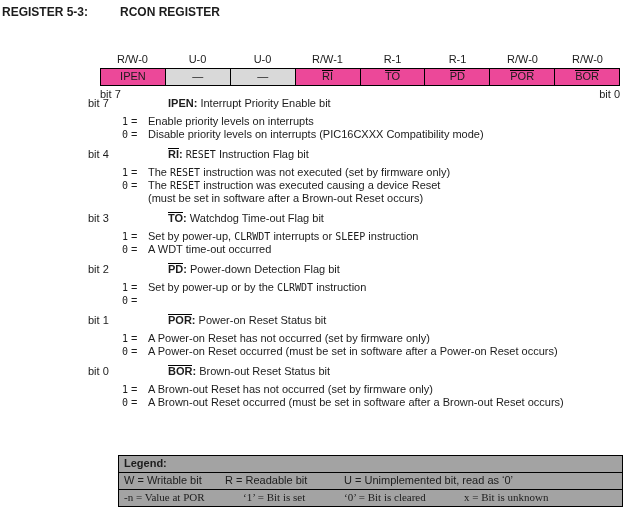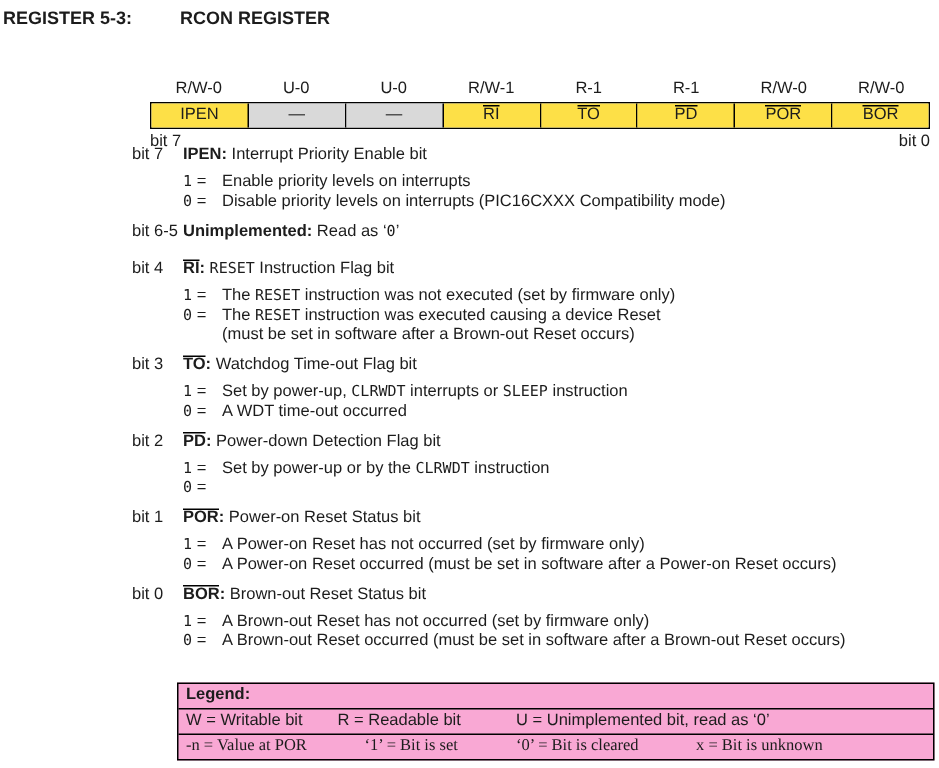--- a/index.html
+++ b/index.html
@@ -16,41 +16,41 @@
   
   .header { position:absolute; top:5px; left:2px; width:620px; font-weight:bold; font-size:12px; }
   .reg-label { position:absolute; left:0; top:0; }
   .reg-title { position:absolute; left:118px; top:0; }
 
   
   .reg-table { position:absolute; left:100px; top:24px; width:520px;margin-top:29px; }
   .access-row { display:flex; height:14px; }
   .access-label { flex:1; text-align:center; font-size:11px; }
   .bit-cells-row { display:flex; border:1px solid var(--line,#000); height:16px; margin-top:1px; }
-  .bit-cell { flex:1; border-right:1px solid var(--line,#000); text-align:center; line-height:15px; font-size:11px; background:#fde047; }
+  .bit-cell { flex:1; border-right:1px solid var(--line,#000); text-align:center; line-height:15px; font-size:11px; background:#ec4899; }
   .bit-cell:last-child { border-right:none; }
   .bit-cell.shaded { background:var(--shade,#d9d9d9); }
   .bit-range-row { display:flex; justify-content:space-between; margin-top:2px; font-size:11px; }
 
   
   .ov { display:inline-block; border-top:1px solid var(--line,#000); line-height:1.05; }
 
   
   .bit-descriptions { position:absolute; left:88px; top:90px; width:536px; }
   .bit-section { display:flex; margin-top:7px; }
   .bit-label { width:34px; flex-shrink:0; white-space:nowrap; }
   .bit-content { flex:1; min-width:0; }
-  .bit-title { white-space:nowrap; margin-bottom:5px; height:13px; }
+  .bit-title { white-space:nowrap; margin-bottom:5px; height:13px;margin-left:46px; }
   .bit-title b { font-weight:bold; }
   .value-line { display:flex; white-space:pre; height:13px; }
   .value-prefix { width:26px; flex-shrink:0; }
   .mono { font-family:"DejaVu Sans Mono", monospace; font-size:10px; }
 
   
-  .legend { position:absolute; left:118px; top:455px; width:503px; border:1px solid var(--line,#000); background:#f9a8d4; }
+  .legend { position:absolute; left:118px; top:455px; width:503px; border:1px solid var(--line,#000); background:#a3a3a3; }
   .legend-title { font-weight:bold; padding:1px 5px; height:14px; border-bottom:1px solid var(--line,#000); }
   .legend-row { display:flex; padding:1px 0 1px 5px; height:14px; border-bottom:1px solid var(--line,#000); white-space:nowrap; }
   .legend-row:last-child { border-bottom:none;font-family:Liberation Serif, serif; }
   .legend-cell { overflow:visible; }
   .lc1 { width:119px; flex-shrink:0; }
   .lc2 { width:101px; flex-shrink:0; }
   .lc3 { width:120px; flex-shrink:0; }
   .lc4, .lcflex { flex:1; }
 </style>
 </head>
@@ -90,26 +90,20 @@
     </div>
   </div>
 
   <div class="bit-descriptions">
       <div class="bit-section">
         <div class="bit-label">bit 7</div>
         <div class="bit-content">
           <div class="bit-title"><b><span>IPEN:</span></b><span> Interrupt Priority Enable bit</span></div>
           <div class="value-line"><span class="value-prefix"><span class="mono">1</span><span> =</span></span><span class="value-text"><span>Enable priority levels on interrupts</span></span></div>
           <div class="value-line"><span class="value-prefix"><span class="mono">0</span><span> =</span></span><span class="value-text"><span>Disable priority levels on interrupts (PIC16CXXX Compatibility mode)</span></span></div>
-        </div>
-      </div>
-      <div class="bit-section">
-        <div class="bit-label">bit 6-5</div>
-        <div class="bit-content">
-          <div class="bit-title"><b><span>Unimplemented:</span></b><span> Read as ‘</span><span class="mono">0</span><span>’</span></div>
         </div>
       </div>
       <div class="bit-section">
         <div class="bit-label">bit 4</div>
         <div class="bit-content">
           <div class="bit-title"><b><span class="ov">RI</span><span>:</span></b><span> </span><span class="mono">RESET</span><span> Instruction Flag bit</span></div>
           <div class="value-line"><span class="value-prefix"><span class="mono">1</span><span> =</span></span><span class="value-text"><span>The </span><span class="mono">RESET</span><span> instruction was not executed (set by firmware only)</span></span></div>
           <div class="value-line"><span class="value-prefix"><span class="mono">0</span><span> =</span></span><span class="value-text"><span>The </span><span class="mono">RESET</span><span> instruction was executed causing a device Reset</span></span></div>
           <div class="value-line"><span class="value-prefix"></span><span class="value-text"><span>(must be set in software after a Brown-out Reset occurs)</span></span></div>
         </div>

